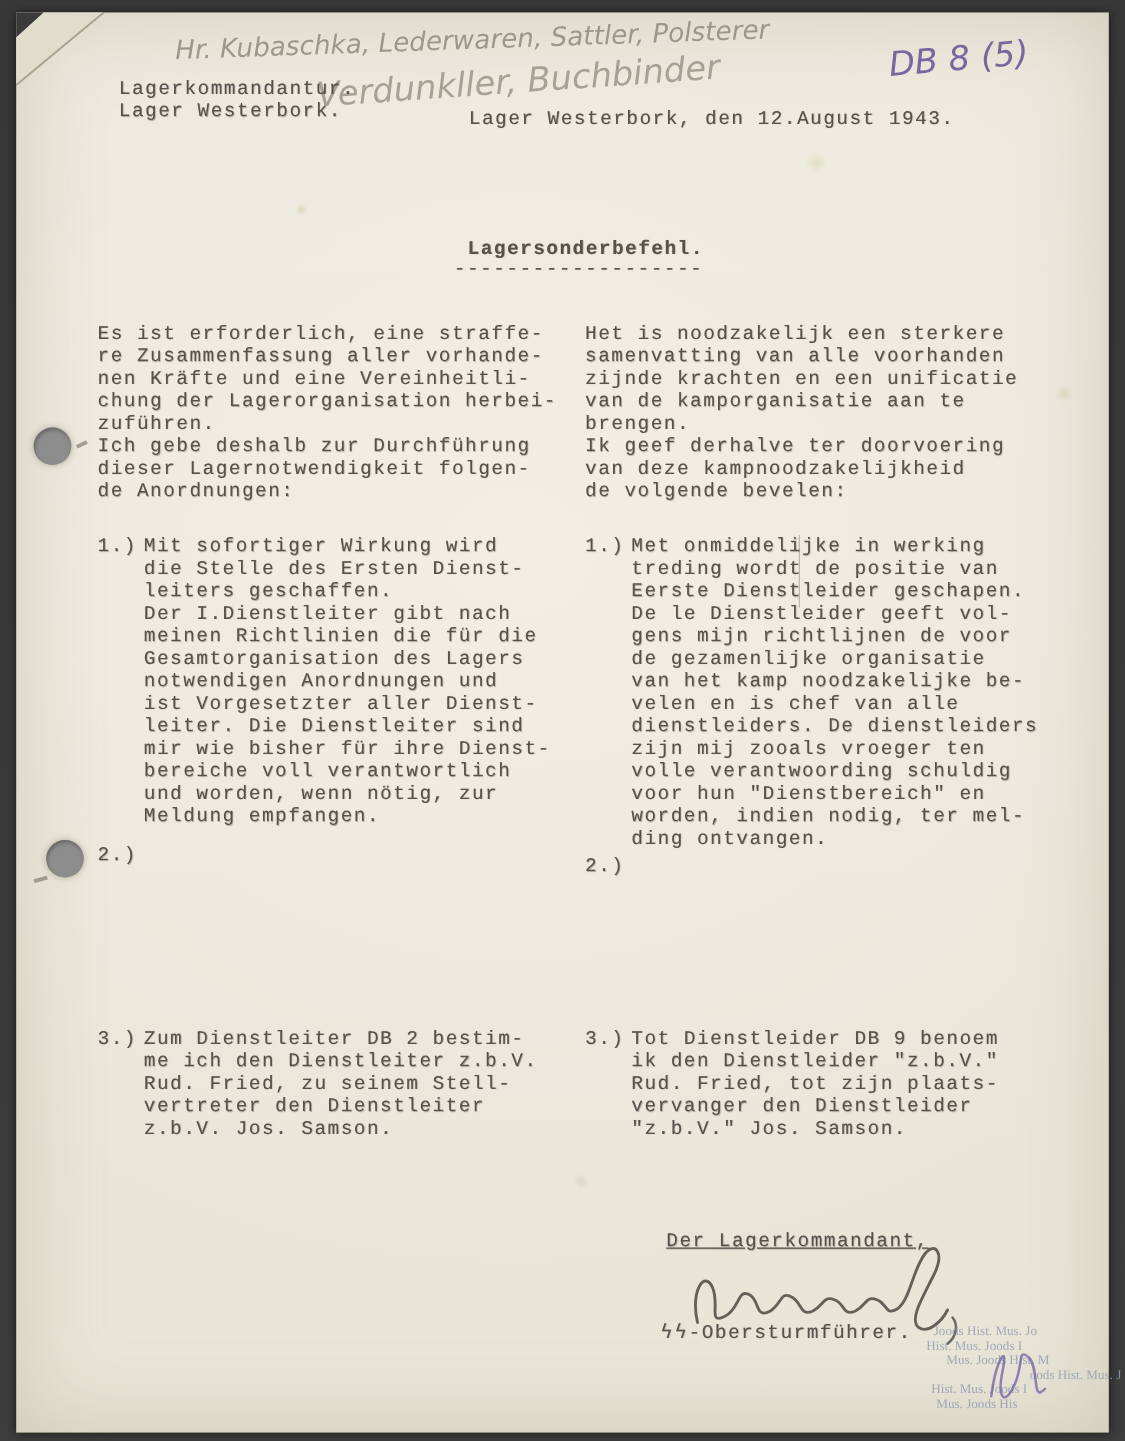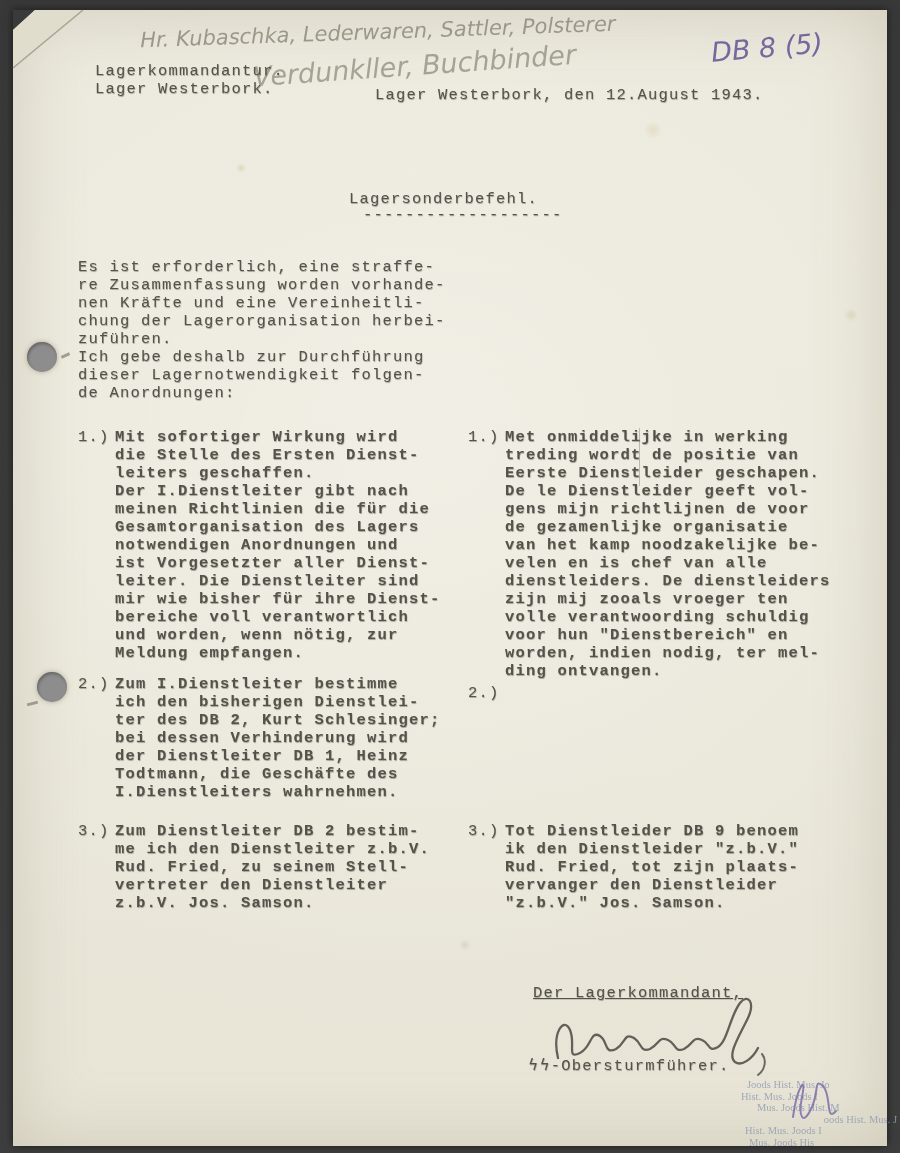--- a/index.html
+++ b/index.html
@@ -23,21 +23,21 @@
   }
   .typed {
     position:absolute;
     font-family:"Liberation Mono","DejaVu Sans Mono",monospace;
     font-size:15.5px; line-height:18px; letter-spacing:1.2px;
     color:#55524b; white-space:pre-line;
     text-shadow:0.5px 0.5px 0.7px rgba(84,81,74,0.45);
   }
   .item { display:flex; }
   .num { flex:0 0 37px; }
-  .itxt { white-space:pre-line;font-weight:bold; }
+  .itxt { white-space:pre-line; }
   .hand {
     position:absolute; font-family:"DejaVu Sans",sans-serif; font-style:italic;
     color:#8f8b7c; white-space:nowrap;
   }
   .ink { color:#75689f; }
   .stampbox { position:absolute; opacity:0.85; }
   .stampline {
     font-family:"Liberation Serif","DejaVu Serif",serif;
     font-size:10.5px; line-height:11.5px; color:#939eb3; white-space:nowrap;
   }
@@ -69,25 +69,25 @@
 
     <div class="hand" style="left:127px; top:10px; font-size:21px; transform:rotate(-2deg); opacity:0.85;">Hr. Kubaschka, Lederwaren, Sattler, Polsterer</div>
     <div class="hand" style="left:240px; top:40px; font-size:27px; transform:rotate(-4deg); opacity:0.75;">Verdunkller, Buchbinder</div>
 
     <div class="hand ink" style="left:698px; top:22px; font-size:27px; transform:rotate(-5deg);">DB 8 (5)</div>
 
     <div class="typed" style="left:82px; top:52px;">Lagerkommandantur.
 Lager Westerbork.</div>
     <div class="typed" style="left:362px; top:76px;">Lager Westerbork, den 12.August 1943.</div>
 
-    <div class="typed" style="left:336px; top:180px;">Lagersonderbefehl.</div>
+    <div class="typed" style="left:361px; top:180px;font-weight:bold;">Lagersonderbefehl.</div>
     <div class="typed" style="left:350px; top:196px;">-------------------</div>
 
     <div class="typed" style="left:65px; top:248px; width:392px;">Es ist erforderlich, eine straffe-
-re Zusammenfassung worden vorhande-
+re Zusammenfassung aller vorhande-
 nen Kräfte und eine Vereinheitli-
 chung der Lagerorganisation herbei-
 zuführen.
 Ich gebe deshalb zur Durchführung
 dieser Lagernotwendigkeit folgen-
 de Anordnungen:</div>
 
     <div class="typed item" style="left:65px; top:418px; width:392px;">
       <span class="num">1.)</span>
       <span class="itxt">Mit sofortiger Wirkung wird
@@ -99,37 +99,38 @@
 notwendigen Anordnungen und
 ist Vorgesetzter aller Dienst-
 leiter. Die Dienstleiter sind
 mir wie bisher für ihre Dienst-
 bereiche voll verantwortlich
 und worden, wenn nötig, zur
 Meldung empfangen.</span>
     </div>
     <div class="typed item" style="left:65px; top:665px; width:392px;">
       <span class="num">2.)</span>
-      <span class="itxt">Zum I.Dienstleiter bestimme
-ich den bisherigen Dienstlei-
-ter des DB 2, Kurt Schlesinger;
-bei dessen Verhinderung wird
-der Dienstleiter DB 1, Heinz
-Todtmann, die Geschäfte des
-I.Dienstleiters wahrnehmen.</span>
     </div>
     <div class="typed item" style="left:65px; top:812px; width:392px;">
       <span class="num">3.)</span>
       <span class="itxt">Zum Dienstleiter DB 2 bestim-
 me ich den Dienstleiter z.b.V.
 Rud. Fried, zu seinem Stell-
 vertreter den Dienstleiter
 z.b.V. Jos. Samson.</span>
     </div>
 
+    <div class="typed" style="left:455px; top:248px; width:402px;">Het is noodzakelijk een sterkere
+samenvatting van alle voorhanden
+zijnde krachten en een unificatie
+van de kamporganisatie aan te
+brengen.
+Ik geef derhalve ter doorvoering
+van deze kampnoodzakelijkheid
+de volgende bevelen:</div>
 
     <div class="typed item" style="left:455px; top:418px; width:402px;">
       <span class="num">1.)</span>
       <span class="itxt">Met onmiddelijke in werking
 treding wordt de positie van
 Eerste Dienstleider geschapen.
 De le Dienstleider geeft vol-
 gens mijn richtlijnen de voor
 de gezamenlijke organisatie
 van het kamp noodzakelijke be-
@@ -161,21 +162,21 @@
       <path d="M10 62 C 4 36 16 20 22 34 C 28 48 18 64 32 57 C 44 51 42 34 52 40 C 60 45 56 59 68 53
                C 78 47 76 36 86 42 C 94 47 92 57 102 53 C 112 48 110 40 120 44 C 128 47 126 57 136 53
                C 146 48 144 40 154 44 C 162 47 160 57 170 51 C 180 44 182 20 192 7 C 200 -3 208 6 199 24
                C 190 42 179 60 187 66 C 194 71 205 62 210 52" fill="none" stroke="#4c4942" stroke-width="2.3" stroke-linecap="round" opacity="0.85"></path>
       <path d="M214 58 C 219 64 217 74 210 79" fill="none" stroke="#4c4942" stroke-width="2" stroke-linecap="round" opacity="0.8"></path>
     </svg>
 
     <div class="typed" style="left:515px; top:1046px;"><span style="font-family:'DejaVu Sans',sans-serif;">ϟϟ</span><span>-Obersturmführer.</span></div>
 
     <div class="stampbox" style="left:728px; top:1050px; width:156px;">
-      <div class="stampline" style="margin-left:6px;margin-top:19px;">Joods Hist. Mus. Jo</div>
+      <div class="stampline" style="margin-left:6px;">Joods Hist. Mus. Jo</div>
       <div class="stampline" style="margin-left:0px;">Hist. Mus. Joods I</div>
       <div class="stampline" style="margin-left:16px;">Mus. Joods Hist. M</div>
       <div class="stampline" style="margin-left:-2px;text-align:right;">oods Hist. Mus. J</div>
       <div class="stampline" style="margin-left:4px;">Hist. Mus. Joods I</div>
       <div class="stampline" style="margin-left:8px;">Mus. Joods His</div>
     </div>
 
     <svg width="70" height="75" style="left:768px; top:1055px;">
       <path d="M12 52 C 16 22 26 8 21 32 C 17 52 22 62 31 42 C 38 25 33 13 42 21 C 51 30 44 58 55 46" fill="none" stroke="#7668a8" stroke-width="2" stroke-linecap="round" opacity="0.8"></path>
     </svg>

